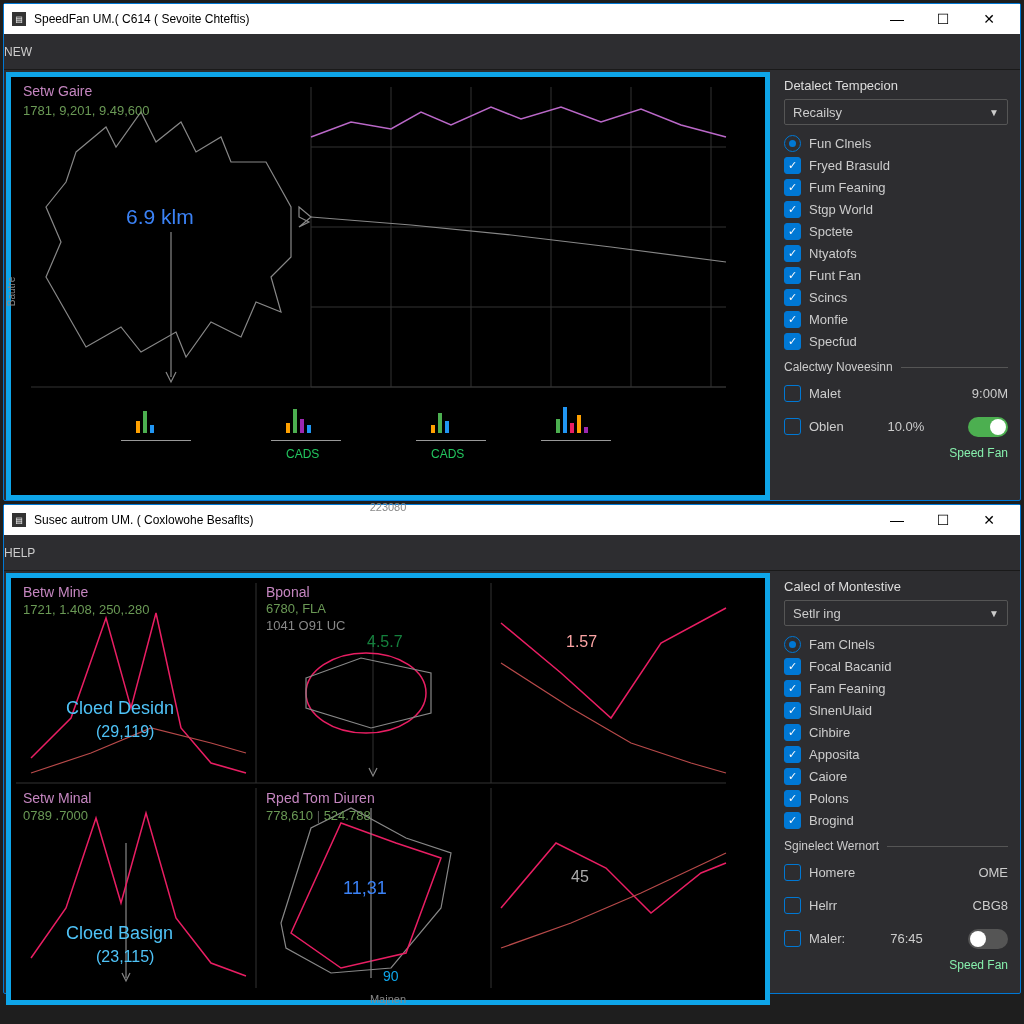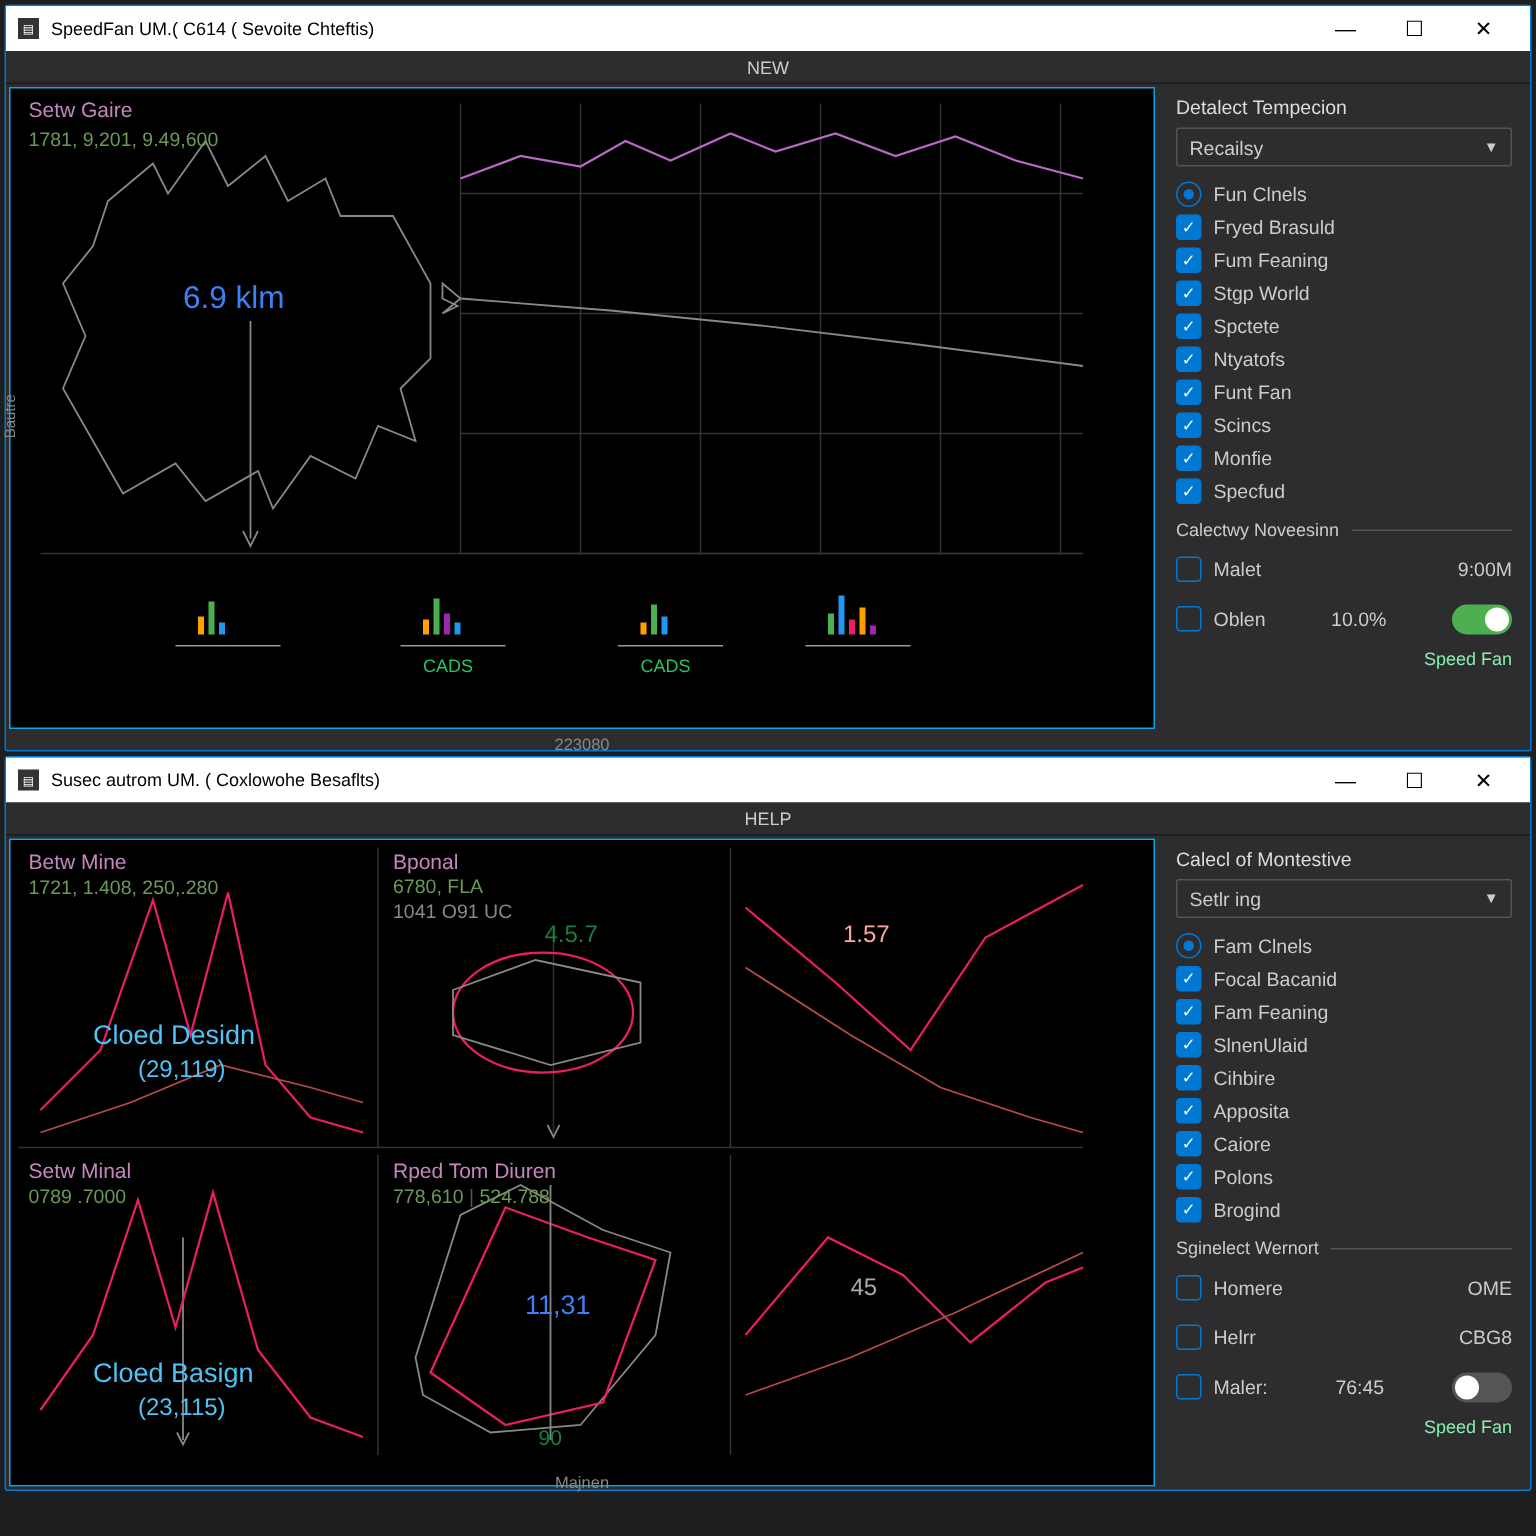--- a/index.html
+++ b/index.html
@@ -3,23 +3,23 @@
 <meta charset="utf-8">
 <style>
 *{box-sizing:border-box;margin:0;padding:0;font-family:'Segoe UI',Arial,sans-serif}
 body{background:#1e1e1e;width:1024px;height:1024px;overflow:hidden}
 .window{background:#2d2d30;border:1px solid #0078d4;margin:3px;border-radius:2px}
 .titlebar{height:30px;background:#fff;display:flex;align-items:center;padding:0 8px;color:#000;font-size:12px}
 .titlebar-icon{width:14px;height:14px;background:#333;margin-right:8px;display:flex;align-items:center;justify-content:center;color:#fff;font-size:8px}
 .title-text{flex:1}
 .win-controls{display:flex;gap:0}
 .win-btn{width:46px;height:30px;display:flex;align-items:center;justify-content:center;color:#000;font-size:14px;cursor:pointer}
-.menubar{height:22px;background:#2d2d30;display:flex;justify-content:center;align-items:center;color:#ccc;font-size:12px;border-bottom:1px solid #1a1a1a}
+.menubar{height:36px;background:#2d2d30;display:flex;align-items:center;color:#ccc;font-size:12px;border-bottom:1px solid #1a1a1a}
 .content{display:flex;height:calc(100% - 52px)}
-.charts{flex:1;background:#000;border:1px solid #0ea5e9;margin:2px;position:relative}
+.charts{flex:1;background:#000;border:5px solid #0ea5e9;margin:2px;position:relative}
 .sidebar{width:248px;padding:8px 12px;color:#ccc;font-size:13px}
 .sidebar-title{font-size:13px;color:#ddd;margin-bottom:6px}
 .select-wrap{margin-bottom:10px}
 .select{width:100%;height:26px;background:#2d2d30;border:1px solid #555;color:#ccc;padding:0 8px;display:flex;align-items:center;justify-content:space-between;cursor:pointer;border-radius:2px}
 .chev{font-size:10px}
 .check-row{display:flex;align-items:center;gap:8px;margin:5px 0;font-size:13px}
 .checkbox{width:17px;height:17px;border:1px solid #0078d4;border-radius:3px;display:flex;align-items:center;justify-content:center;font-size:11px;background:#2d2d30;cursor:pointer}
 .checkbox.checked{background:#0078d4;color:#fff}
 .checkbox.radio{border-radius:50%}
 .checkbox.radio.checked{background:#2d2d30}
@@ -243,22 +243,22 @@
    <div class="chart-label chart-nums" style="top:23px;left:255px">6780, FLA</div>
    <div class="chart-label" style="top:40px;left:255px;color:#888;font-size:13px">1041 O91 UC</div>
    <div class="chart-label" style="top:55px;left:356px;color:#15803d;font-size:16px">4.5.7</div>
    <div class="chart-label" style="top:55px;left:555px;color:#fca5a5;font-size:16px">1.57</div>
    <div class="chart-label chart-title-a" style="top:212px;left:12px">Setw Minal</div>
    <div class="chart-label chart-nums" style="top:230px;left:12px">0789 .7000</div>
    <div class="chart-label chart-big" style="top:345px;left:55px">Cloed Basign</div>
    <div class="chart-label chart-big" style="top:370px;left:85px;font-size:16px">(23,115)</div>
    <div class="chart-label chart-title-a" style="top:212px;left:255px">Rped Tom Diuren</div>
    <div class="chart-label" style="top:230px;left:255px;font-size:13px"><span style="color:#6a9955">778,610</span> <span style="color:#555">|</span> <span style="color:#6a9955">524.788</span></div>
-   <div class="chart-label" style="top:300px;left:343px;color:#3b82f6;font-size:18px">11,31</div>
-   <div class="chart-label" style="top:390px;left:352px;color:#15803d;font-size:14px">90</div>
+   <div class="chart-label" style="top:300px;left:332px;color:#3b82f6;font-size:18px">11,31</div>
+   <div class="chart-label" style="top:390px;left:372px;color:#0ea5e9;font-size:14px">90</div>
    <div class="chart-label" style="top:290px;left:560px;color:#aaa;font-size:16px">45</div>
    <div class="axis-label" style="left:50%;bottom:-5px;transform:translateX(-50%)">Majnen</div>
   </div>
   <div class="sidebar">
    <div class="sidebar-title">Calecl of Montestive</div>
    <div class="select-wrap">
     <div class="select">
      <span>Setlr ing</span>
      <span class="chev">▼</span>
     </div>

